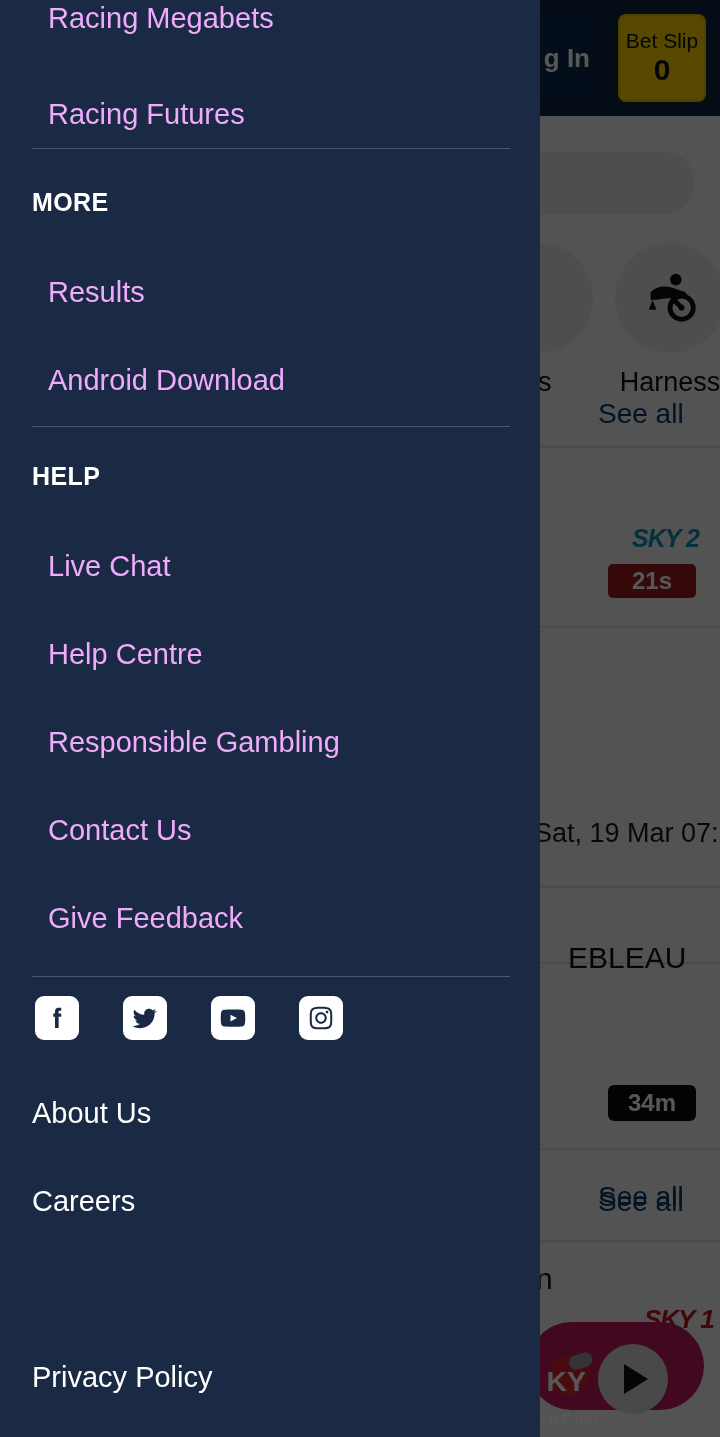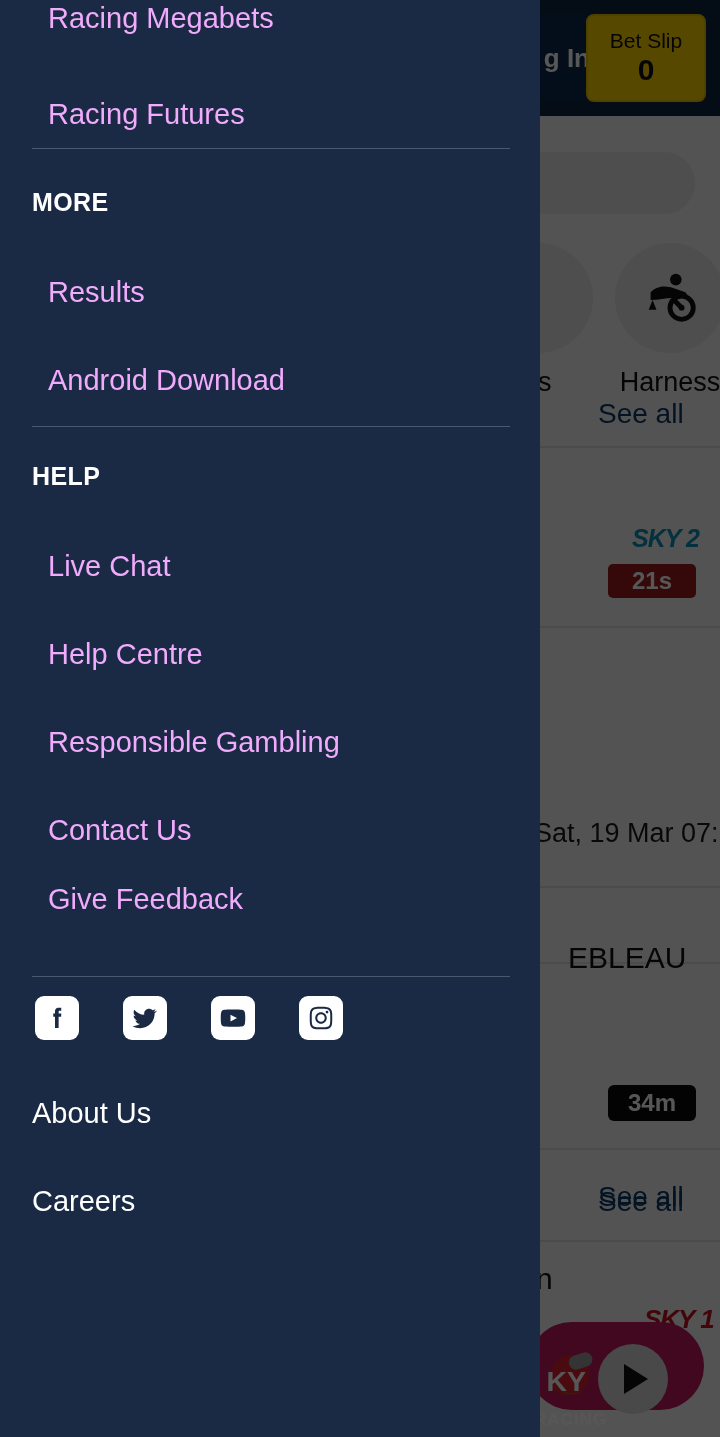--- a/index.html
+++ b/index.html
@@ -19,21 +19,21 @@
     background:#0c2340;
   }
   .bg-login {
     position:absolute; right:122px; top:14px; width:120px; height:88px;
     background:#0e2a4d; border-radius:6px;
     display:flex; align-items:center; justify-content:flex-end;
     padding-right:8px;
     color:#ffffff; font-size:26px; font-weight:bold;
   }
   .bg-betslip {
-    position:absolute; right:14px; top:14px; width:120px; height:88px;
+    position:absolute; right:14px; top:14px; width:88px; height:88px;
     background:#ffd400; border:2px solid #e8c200; border-radius:8px;
     display:flex; flex-direction:column; align-items:center; justify-content:center;
     color:#111; line-height:1.15;
   }
   .bg-betslip .bs-label { font-size:21px; }
   .bg-betslip .bs-count { font-size:30px; font-weight:bold; }
 
   .bg-body { position:absolute; left:0; top:116px; right:0; bottom:0; background:#f2f2f2; }
 
   .bg-searchpill {
@@ -258,21 +258,21 @@
     <div class="nav-item" style="top:278px;">Results</div>
     <div class="nav-item" style="top:366px;">Android Download</div>
 
     <div class="divider" style="top:426px;"></div>
 
     <div class="section-head" style="top:464px;">HELP</div>
     <div class="nav-item" style="top:552px;">Live Chat</div>
     <div class="nav-item" style="top:640px;">Help Centre</div>
     <div class="nav-item" style="top:728px;">Responsible Gambling</div>
     <div class="nav-item" style="top:816px;">Contact Us</div>
-    <div class="nav-item" style="top:885px;">Give Feedback</div>
+    <div class="nav-item" style="top:904px;">Give Feedback</div>
 
     <div class="divider" style="top:976px;"></div>
 
     <div class="social-row">
       <a class="social-btn">
         <svg viewBox="0 0 24 24" aria-hidden="true">
             <path d="M15.4 8.4h-2.1V7c0-.6.4-.8.7-.8h1.4V3.8h-2C11 3.8 10.4 5.4 10.4 6.9v1.5H9v2.6h1.4V20h2.9v-9h2l.1-2.6z"></path>
           </svg>
       </a>
       <a class="social-btn">
@@ -289,15 +289,16 @@
         <svg viewBox="0 0 24 24" aria-hidden="true">
             <path d="M12 4.6c2.4 0 2.7 0 3.6.1.9 0 1.4.2 1.7.3.4.2.7.4 1 .7.3.3.5.6.7 1 .1.3.3.8.3 1.7.1.9.1 1.2.1 3.6s0 2.7-.1 3.6c0 .9-.2 1.4-.3 1.7-.2.4-.4.7-.7 1-.3.3-.6.5-1 .7-.3.1-.8.3-1.7.3-.9.1-1.2.1-3.6.1s-2.7 0-3.6-.1c-.9 0-1.4-.2-1.7-.3-.4-.2-.7-.4-1-.7-.3-.3-.5-.6-.7-1-.1-.3-.3-.8-.3-1.7-.1-.9-.1-1.2-.1-3.6s0-2.7.1-3.6c0-.9.2-1.4.3-1.7.2-.4.4-.7.7-1 .3-.3.6-.5 1-.7.3-.1.8-.3 1.7-.3.9-.1 1.2-.1 3.6-.1M12 3c-2.4 0-2.8 0-3.7.1-1 0-1.6.2-2.2.4-.6.2-1.1.5-1.6 1-.5.5-.8 1-1 1.6-.2.6-.4 1.2-.4 2.2C3 9.2 3 9.6 3 12s0 2.8.1 3.7c0 1 .2 1.6.4 2.2.2.6.5 1.1 1 1.6.5.5 1 .8 1.6 1 .6.2 1.2.4 2.2.4.9.1 1.3.1 3.7.1s2.8 0 3.7-.1c1 0 1.6-.2 2.2-.4.6-.2 1.1-.5 1.6-1 .5-.5.8-1 1-1.6.2-.6.4-1.2.4-2.2.1-.9.1-1.3.1-3.7s0-2.8-.1-3.7c0-1-.2-1.6-.4-2.2-.2-.6-.5-1.1-1-1.6-.5-.5-1-.8-1.6-1-.6-.2-1.2-.4-2.2-.4C14.8 3 14.4 3 12 3z"></path>
             <path d="M12 7.4c-2.5 0-4.6 2.1-4.6 4.6s2.1 4.6 4.6 4.6 4.6-2.1 4.6-4.6S14.5 7.4 12 7.4zm0 7.6c-1.6 0-3-1.3-3-3s1.3-3 3-3 3 1.3 3 3-1.4 3-3 3z"></path>
             <circle cx="16.8" cy="7.2" r="1.1"></circle>
           </svg>
       </a>
     </div>
 
     <div class="footer-item" style="top:1099px;">About Us</div>
     <div class="footer-item" style="top:1187px;">Careers</div>
+    <div class="footer-item" style="top:1363px;">Privacy Policy</div>
   </div>
 
 </div>
 
 </body></html>

